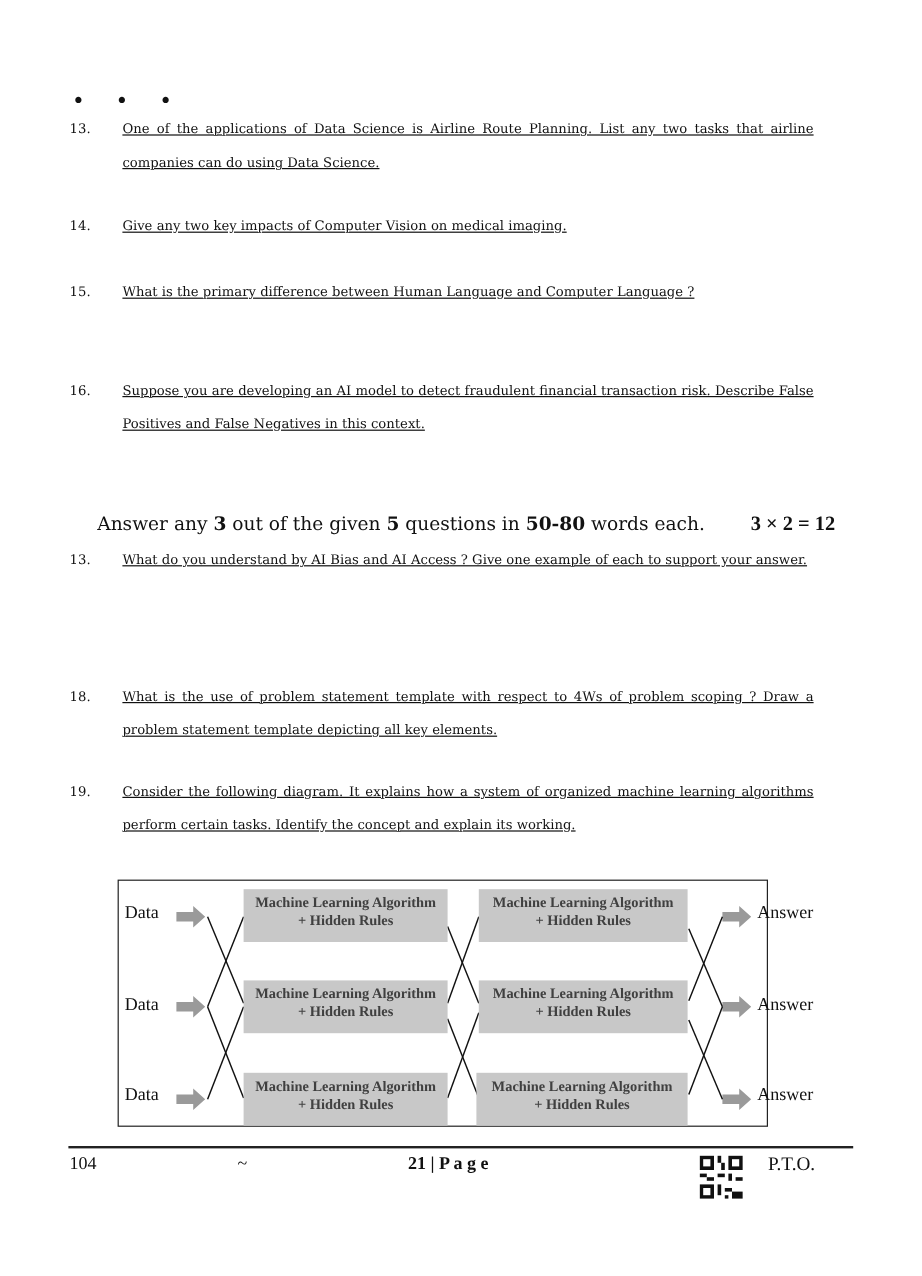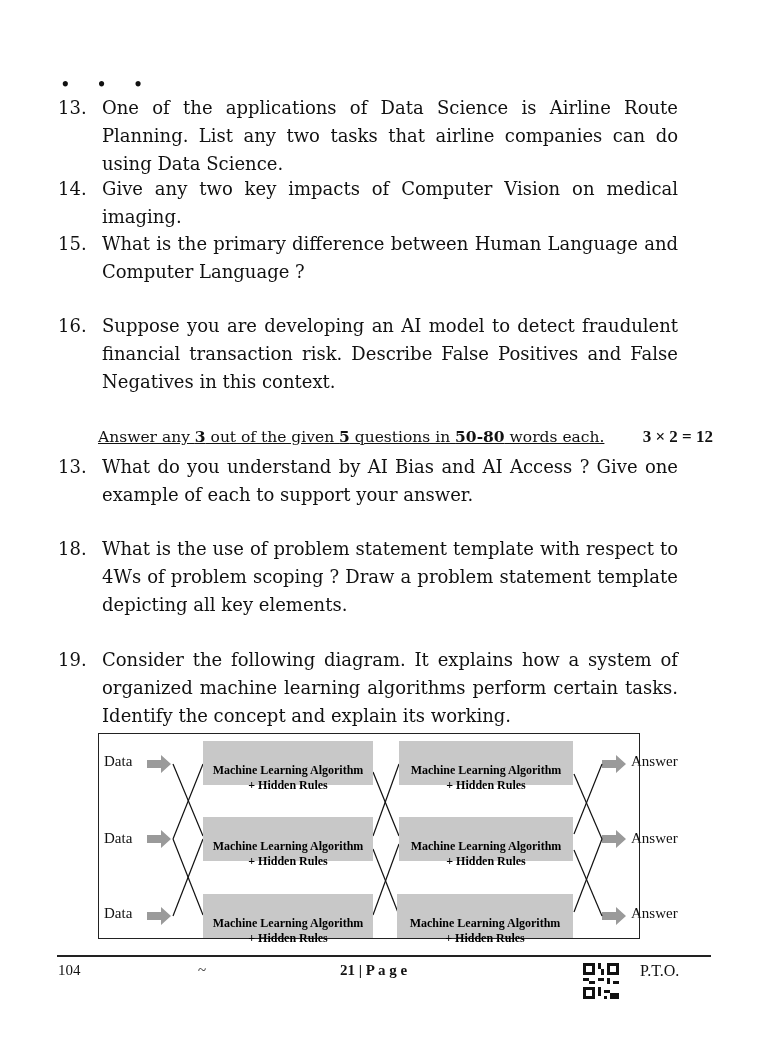--- a/index.html
+++ b/index.html
@@ -1,29 +1,29 @@
 <!DOCTYPE html>
 <html><head>
 <meta charset="utf-8">
 <style>
   html, body { margin:0; padding:0; background:#ffffff; }
   body { width:768px; height:1063px; position:relative; overflow:hidden;
          font-family:"DejaVu Serif", "Liberation Serif", serif; color:#111; }
   .dots { position:absolute; left:60px; top:74px; font-size:18px; letter-spacing:10px; }
-  .q { position:absolute; left:58px; width:620px; font-size:18px; line-height:28px; }
+  .q { position:absolute; left:58px; width:620px; font-size:11px; line-height:28px;text-decoration:underline; }
   .q .num { position:absolute; left:0; top:0; width:34px; }
   .q .txt { margin-left:44px; text-align:justify; }
-  .instr { position:absolute; left:98px; top:423px; width:615px; font-size:15.5px; line-height:28px;text-decoration:underline; }
+  .instr { position:absolute; left:81px; top:423px; width:615px; font-size:15.5px; line-height:28px; }
   .instr b { font-weight:bold; }
   .instr .marks { position:absolute; right:0; top:0; font-weight:bold; font-family:"Liberation Serif", serif; font-size:17px; }
   .diagram { position:absolute; left:98px; top:733px; width:542px; height:206px; border:1.5px solid #222; box-sizing:border-box; }
   .diagram svg { position:absolute; left:0; top:0; }
   .box { position:absolute; width:170px; height:44px; background:#c8c8c8; text-align:center;
          font-family:"Liberation Serif", serif; font-weight:bold; font-size:12px; line-height:15px;
-         padding-top:22px; box-sizing:border-box; color:#000000; }
+         padding-top:4px; box-sizing:border-box; color:#404040; }
   .lbl { position:absolute; font-size:15px; font-family:"Liberation Serif", serif; }
   .footer-line { position:absolute; left:57px; top:955px; width:654px; height:2px; background:#222; }
   .foot { position:absolute; top:962px; font-size:15px; font-family:"Liberation Serif", serif; }
   .qr { position:absolute; left:583px; top:963px; width:36px; height:36px; }
 </style>
 </head>
 <body>
 
 <div class="dots">• • •</div>
 
@@ -46,21 +46,21 @@
 
 <div class="instr">
   <span>Answer any </span><b>3</b><span> out of the given </span><b>5</b><span> questions in </span><b>50-80</b><span> words each.</span>
   <span class="marks">3 × 2 = 12</span>
 </div>
 
 <div class="q" style="top:453px">
   <span class="num">13.</span>
   <div class="txt">What do you understand by AI Bias and AI Access ? Give one example of each to support your answer.</div>
 </div>
-<div class="q" style="top:535px">
+<div class="q" style="top:567px">
   <span class="num">18.</span>
   <div class="txt">What is the use of problem statement template with respect to 4Ws of problem scoping ? Draw a problem statement template depicting all key elements.</div>
 </div>
 <div class="q" style="top:646px">
   <span class="num">19.</span>
   <div class="txt">Consider the following diagram. It explains how a system of organized machine learning algorithms perform certain tasks. Identify the concept and explain its working.</div>
 </div>
 
 <div class="diagram">
   <svg width="597" height="206" viewBox="0 0 597 206">

